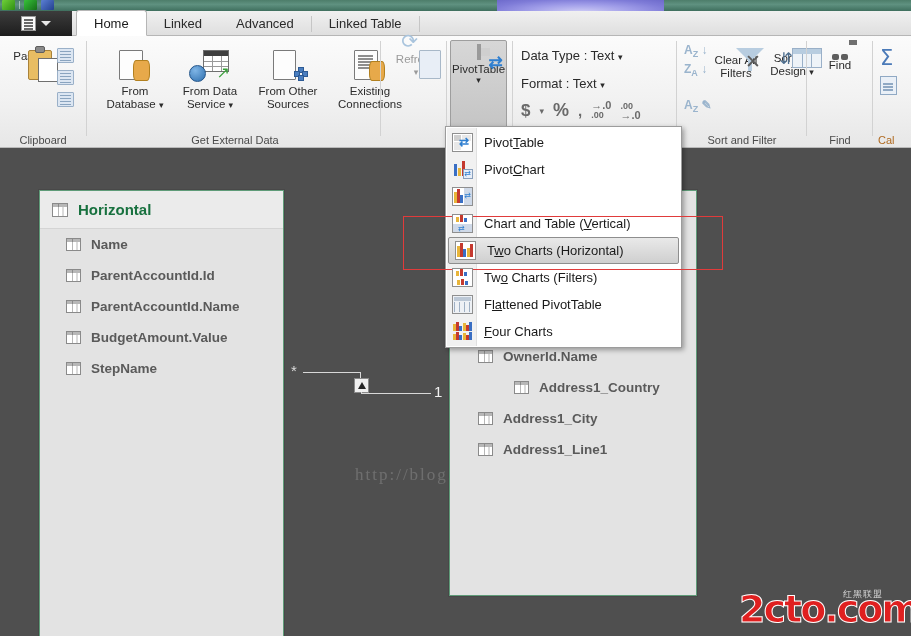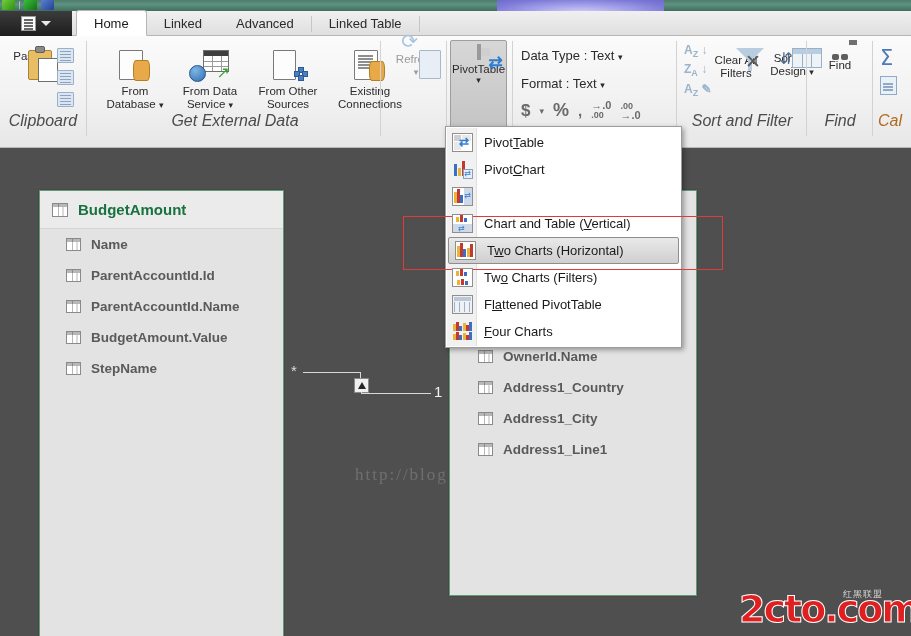--- a/index.html
+++ b/index.html
@@ -61,22 +61,22 @@
   .tab-div { width:1px; height:16px; background:#c6c6c6; align-self:center; }
 
   
   .ribbon {
     position:absolute; left:0; top:36px; width:911px; height:112px;
     background: linear-gradient(to bottom,#fbfbfb 0%, #f2f2f2 55%, #e7e7e7 100%);
     border-bottom: 1px solid #b9b9b9;
   }
   .rgroup { position:absolute; top:0; height:112px; }
   .rgroup .glabel {
-    position:absolute; bottom:18px; left:0; width:100%; text-align:center;
-    font-size:16px; color:#4b4b4b;font-style:italic;
+    position:absolute; bottom:2px; left:0; width:100%; text-align:center;
+    font-size:11px; color:#4b4b4b;
   }
   .gsep { position:absolute; top:5px; width:1px; height:95px; background:#d2d2d2; }
 
   .ritem { position:absolute; text-align:center; font-size:11.5px; color:#2b2b2b; line-height:13px; }
   .ritem .cap { display:block; }
   .dim { color:#9a9a9a; }
 
   
   .pivot-btn {
     position:absolute; left:450px; top:4px; width:57px; height:101px;
@@ -382,21 +382,21 @@
         <span style="font-size:11px;font-weight:bold;line-height:9px;">→.0<br><span style="font-size:9px;">.00</span></span>
         <span style="font-size:11px;font-weight:bold;line-height:9px;"><span style="font-size:9px;">.00</span><br>→.0</span>
       </div>
     </div>
     <div class="gsep" style="left:676px;"></div>
 
     <div class="rgroup" style="left:678px;width:128px;">
       <div style="position:absolute;left:6px;top:10px;line-height:14px;">
         <div class="sortico">A<sub style="font-size:9px;">Z</sub> ↓</div>
         <div class="sortico" style="margin-top:6px;">Z<sub style="font-size:9px;">A</sub> ↓</div>
-        <div class="sortico" style="margin-top:6px;">A<sub style="font-size:9px;">Z</sub> ✎</div>
+        <div class="sortico" style="margin-top:22px;">A<sub style="font-size:9px;">Z</sub> ✎</div>
       </div>
       <div class="ritem" style="left:30px;top:12px;width:56px;">
         <span class="funnel">
           <span class="f"></span><span class="stem"></span><span class="x">✕</span>
         </span>
         <span class="cap" style="margin-top:6px;">Clear All</span>
         <span class="cap">Filters</span>
       </div>
       <div class="ritem" style="left:86px;top:12px;width:56px;">
         <span class="sortcol">
@@ -431,21 +431,21 @@
     </div>
   </div>
 
   <div class="canvas">
 
     <div class="watermark">http://blog.csdn.net/</div>
 
     <div class="tblwin" style="left:39px;top:42px;width:245px;height:512px;">
       <div class="thead">
         <span class="ficon big"></span>
-        <span class="ttl">BudgetAmount</span>
+        <span class="ttl">Horizontal</span>
       </div>
       <div class="tfield">
         <span class="ficon"></span>
         <span>Name</span>
       </div>
       <div class="tfield">
         <span class="ficon"></span>
         <span>ParentAccountId.Id</span>
       </div>
       <div class="tfield">
@@ -461,21 +461,21 @@
         <span>StepName</span>
       </div>
     </div>
 
     <div class="tblwin" style="left:449px;top:42px;width:248px;height:406px;">
       <div style="height:150px;"></div>
       <div class="tfield" style="padding-left:28px;">
         <span class="ficon"></span>
         <span>OwnerId.Name</span>
       </div>
-      <div class="tfield" style="padding-left:28px;">
+      <div class="tfield" style="padding-left:28px;margin-left:36px;">
         <span class="ficon"></span>
         <span>Address1_Country</span>
       </div>
       <div class="tfield" style="padding-left:28px;">
         <span class="ficon"></span>
         <span>Address1_City</span>
       </div>
       <div class="tfield" style="padding-left:28px;">
         <span class="ficon"></span>
         <span>Address1_Line1</span>

